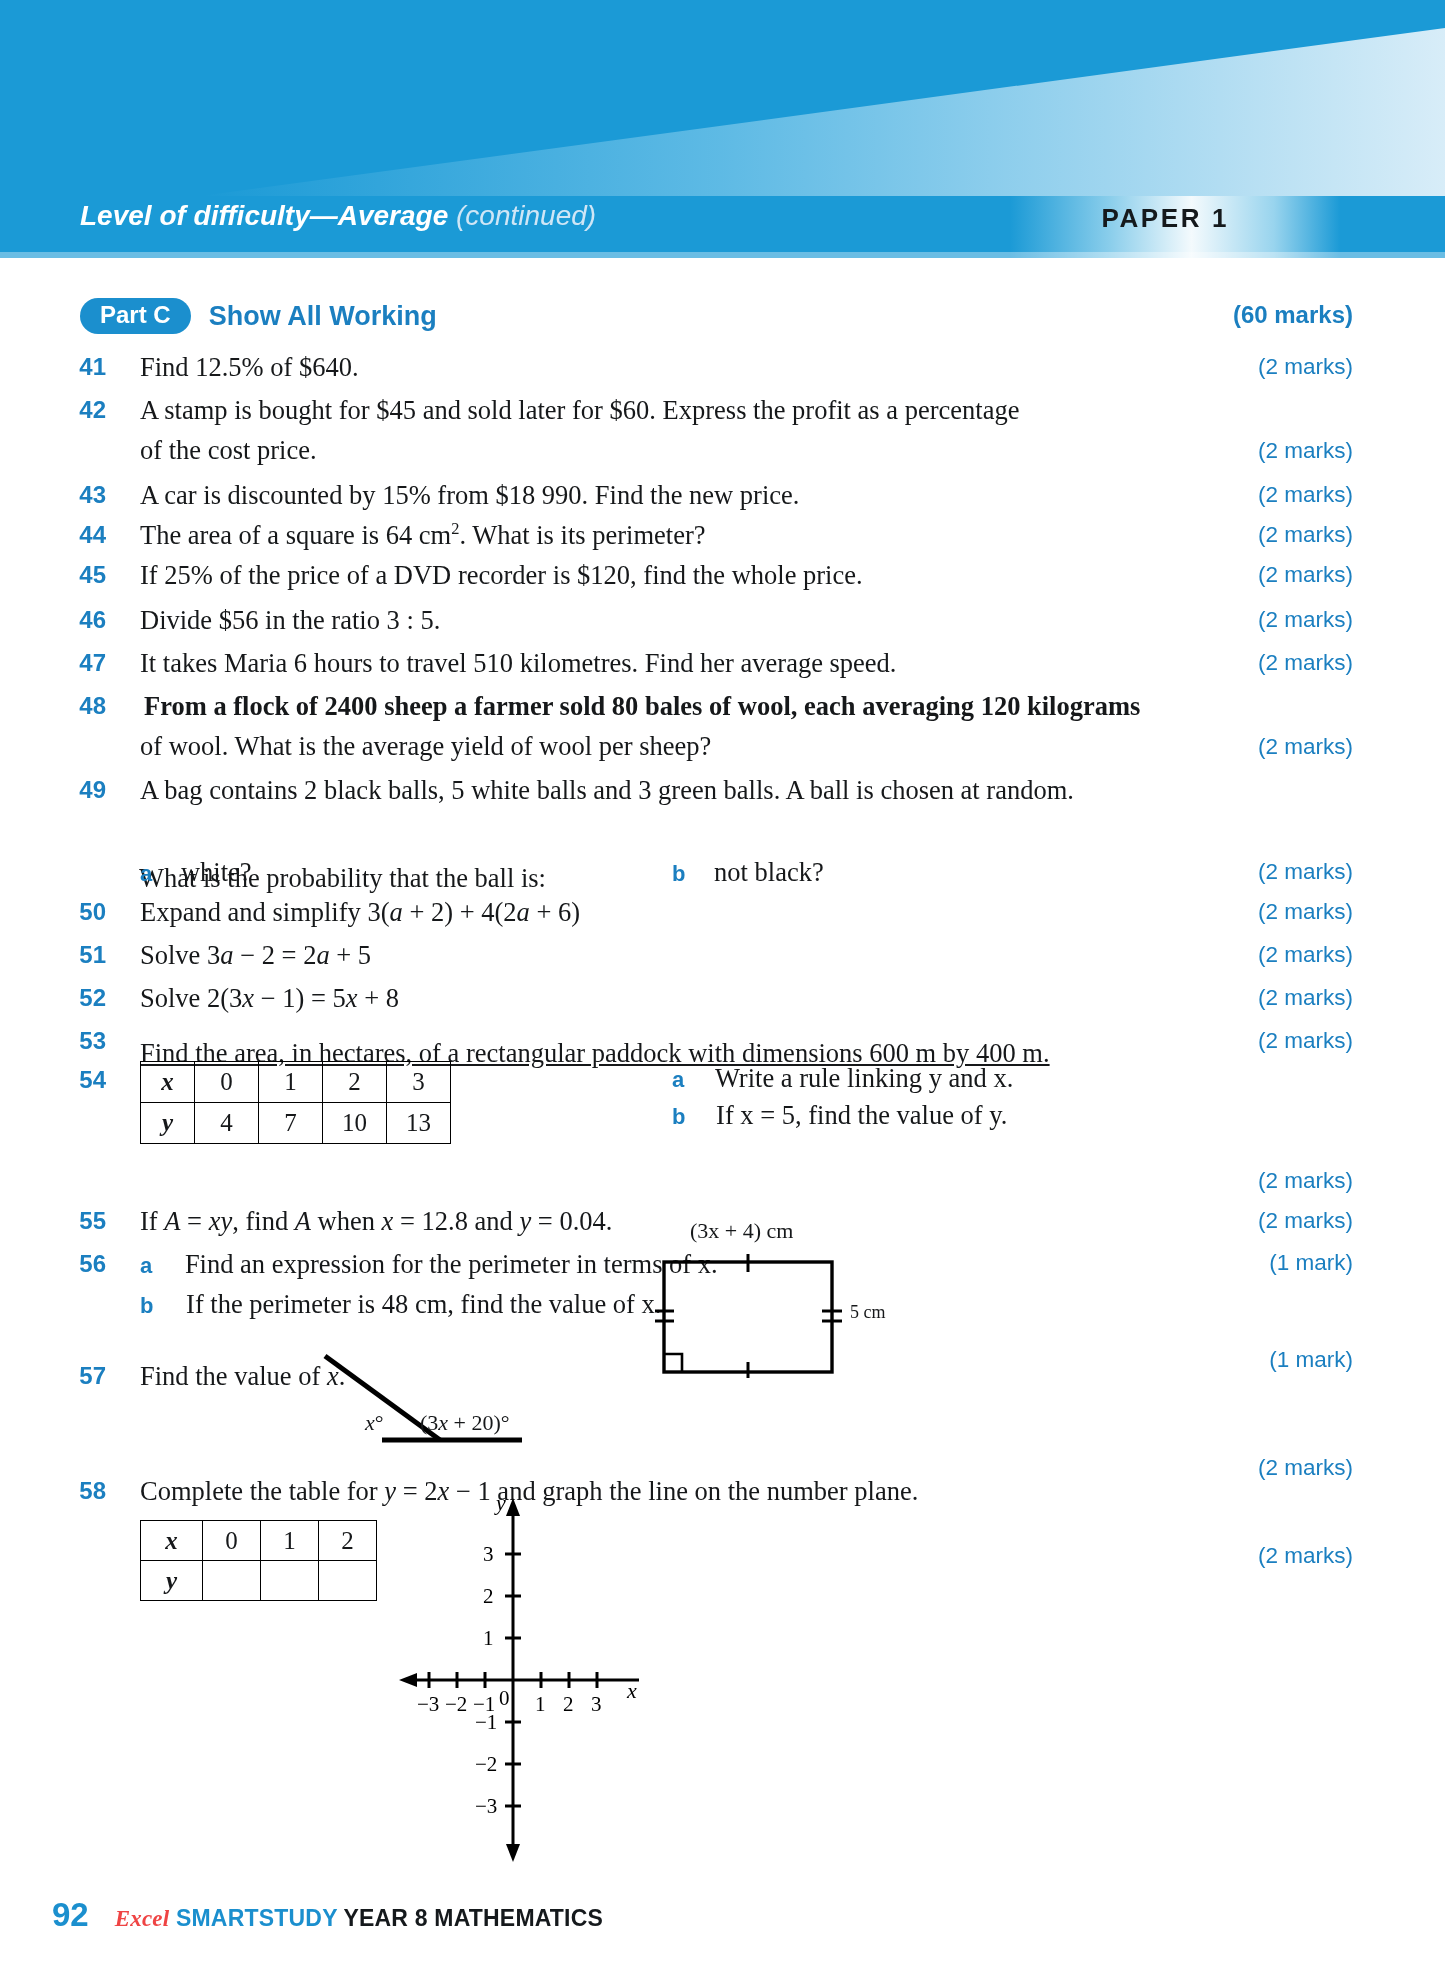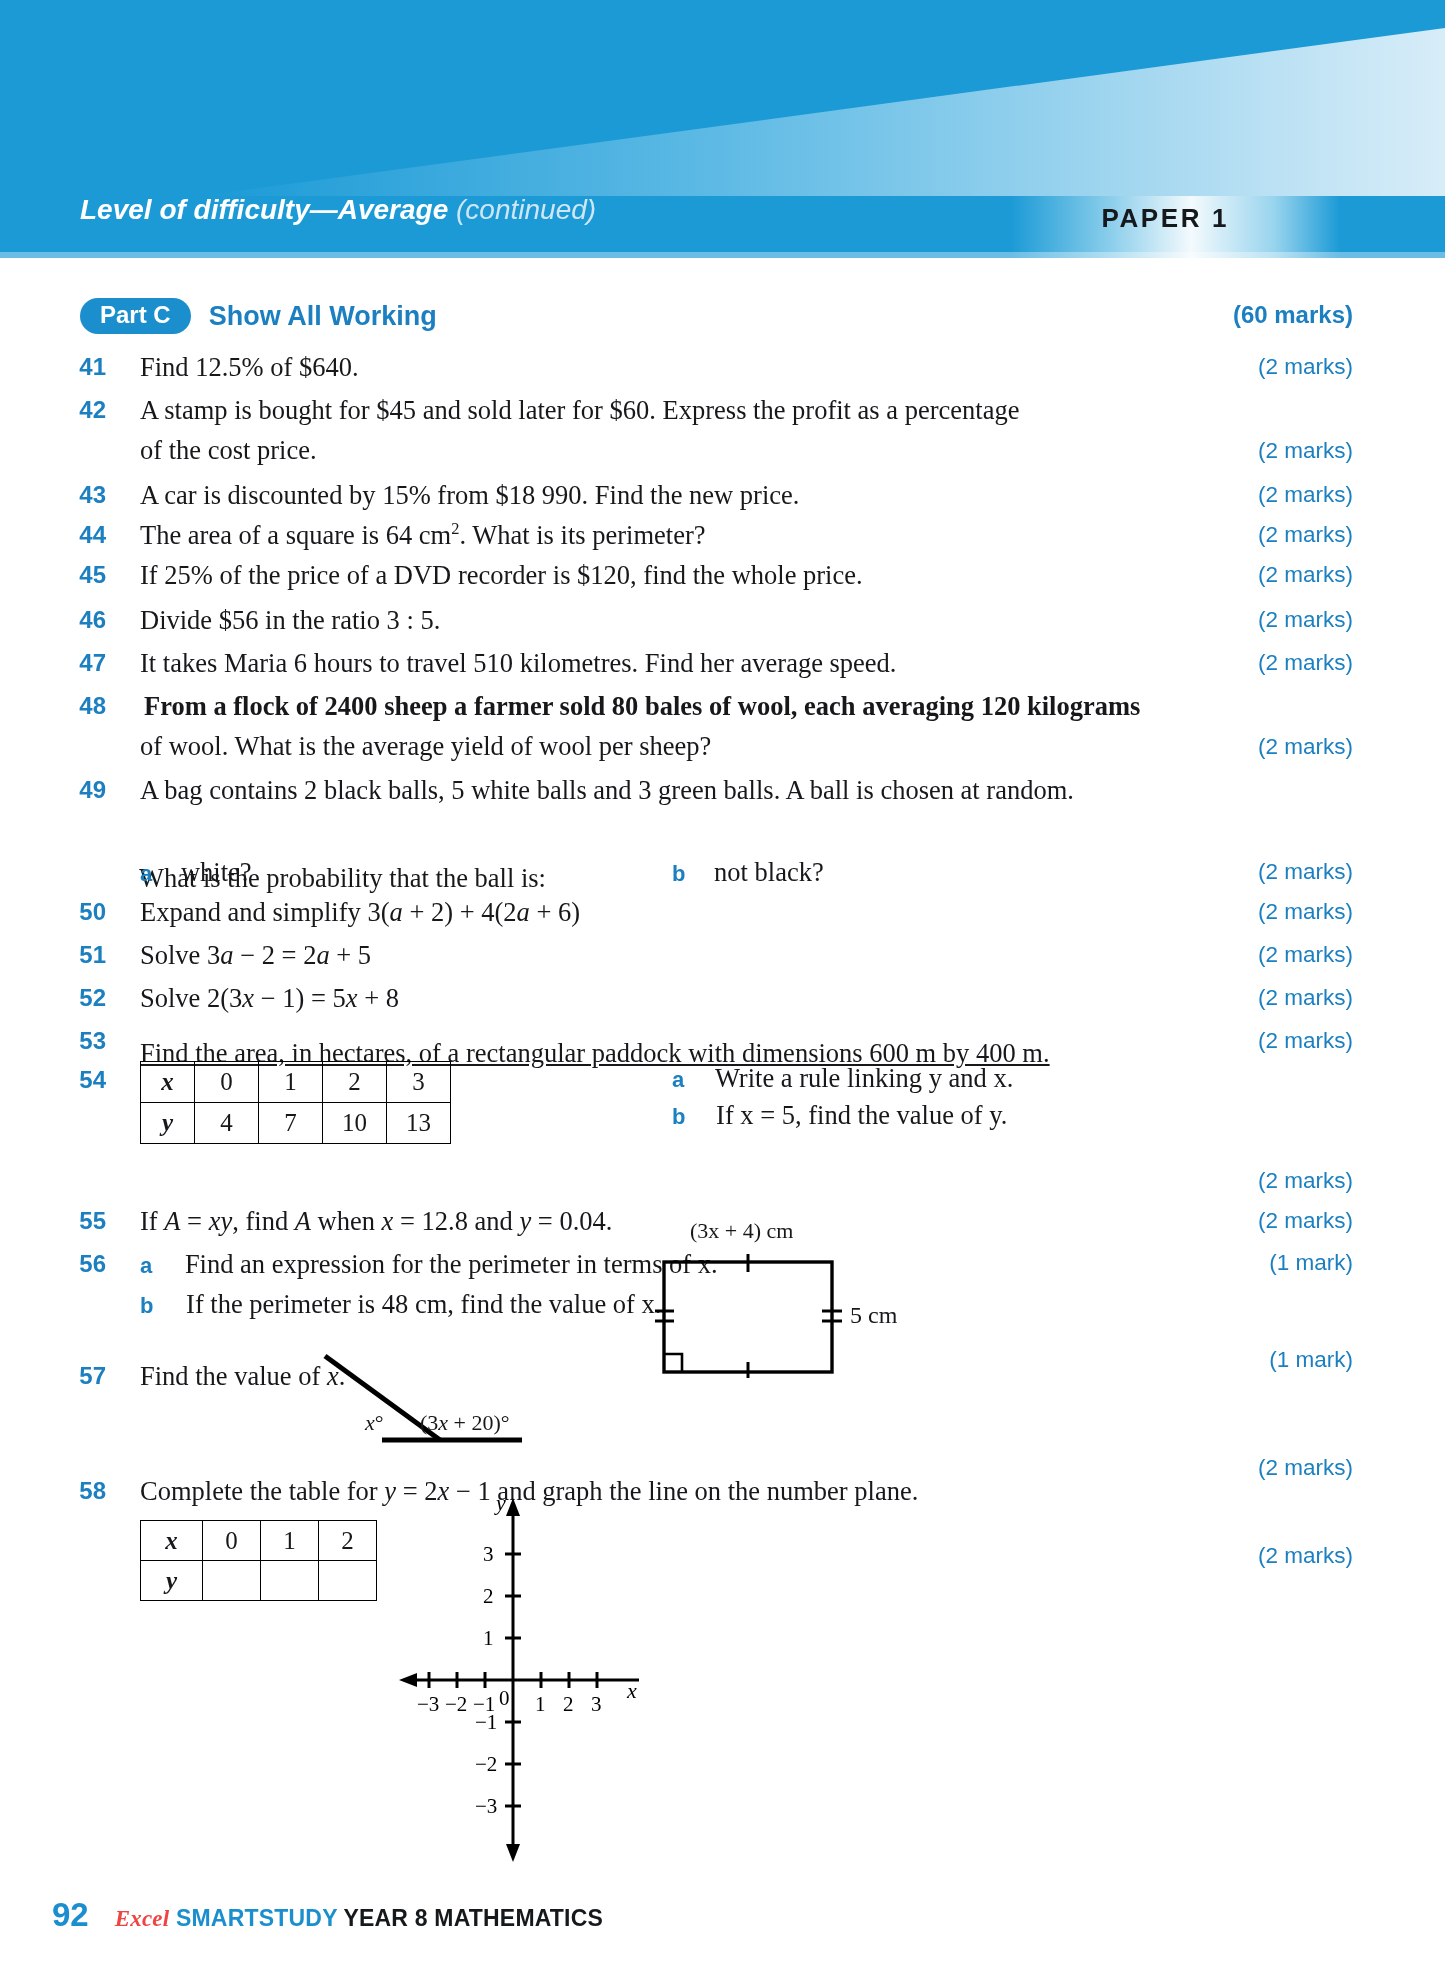--- a/index.html
+++ b/index.html
@@ -25,21 +25,21 @@
     position:absolute; left:80px; top:132px;
     font-family:"Liberation Sans", sans-serif;
     font-weight:bold;
     font-size:47px;
     letter-spacing:2.2px;
     color:#ffffff;
     white-space:nowrap;
     z-index:5;
   }
   .banner-sub {
-    position:absolute; left:80px; top:194px;
+    position:absolute; left:80px; top:200px;
     font-family:"Liberation Sans", sans-serif;
     font-size:28px;
     font-style:italic;
     color:#ffffff;
     white-space:nowrap;
     z-index:5;
   }
   .banner-sub b { font-weight:bold; font-style:italic; }
   .banner-sub .cont { font-weight:normal; font-style:italic; color:#cfe6f6; }
   .paper-tag {
@@ -294,21 +294,21 @@
 
       <line x1="5" y1="93" x2="24" y2="93" stroke="#000" stroke-width="3"></line>
       <line x1="5" y1="103" x2="24" y2="103" stroke="#000" stroke-width="3"></line>
 
       <line x1="172" y1="93" x2="192" y2="93" stroke="#000" stroke-width="3"></line>
       <line x1="172" y1="103" x2="192" y2="103" stroke="#000" stroke-width="3"></line>
 
       <polyline points="14,136 32,136 32,154" fill="none" stroke="#000" stroke-width="2.6"></polyline>
     </svg>
     <div style="position:absolute; left:40px; top:0px; font-size:22px; color:#16181a; white-space:nowrap;">(3x + 4) cm</div>
-    <div style="position:absolute; left:200px; top:84px; font-size:24px; color:#16181a; white-space:nowrap;">5 cm</div>
+    <div style="position:absolute; left:200px; top:84px; font-size:18px; color:#16181a; white-space:nowrap;">5 cm</div>
   </div>
 
   <div class="qnum" style="left:60px; top:1104px;">57</div>
   <div class="q" style="left:140px; top:1101px;">Find the value of <i class="v">x</i>.</div>
   <div class="marks" style="top:1197px;">(2 marks)</div>
 
   <div style="position:absolute; left:320px; top:1090px;">
     <svg width="230" height="110" viewBox="0 0 230 110">
       <line x1="5" y1="8" x2="120" y2="92" stroke="#000" stroke-width="5"></line>
       <line x1="62" y1="92" x2="202" y2="92" stroke="#000" stroke-width="5"></line>

